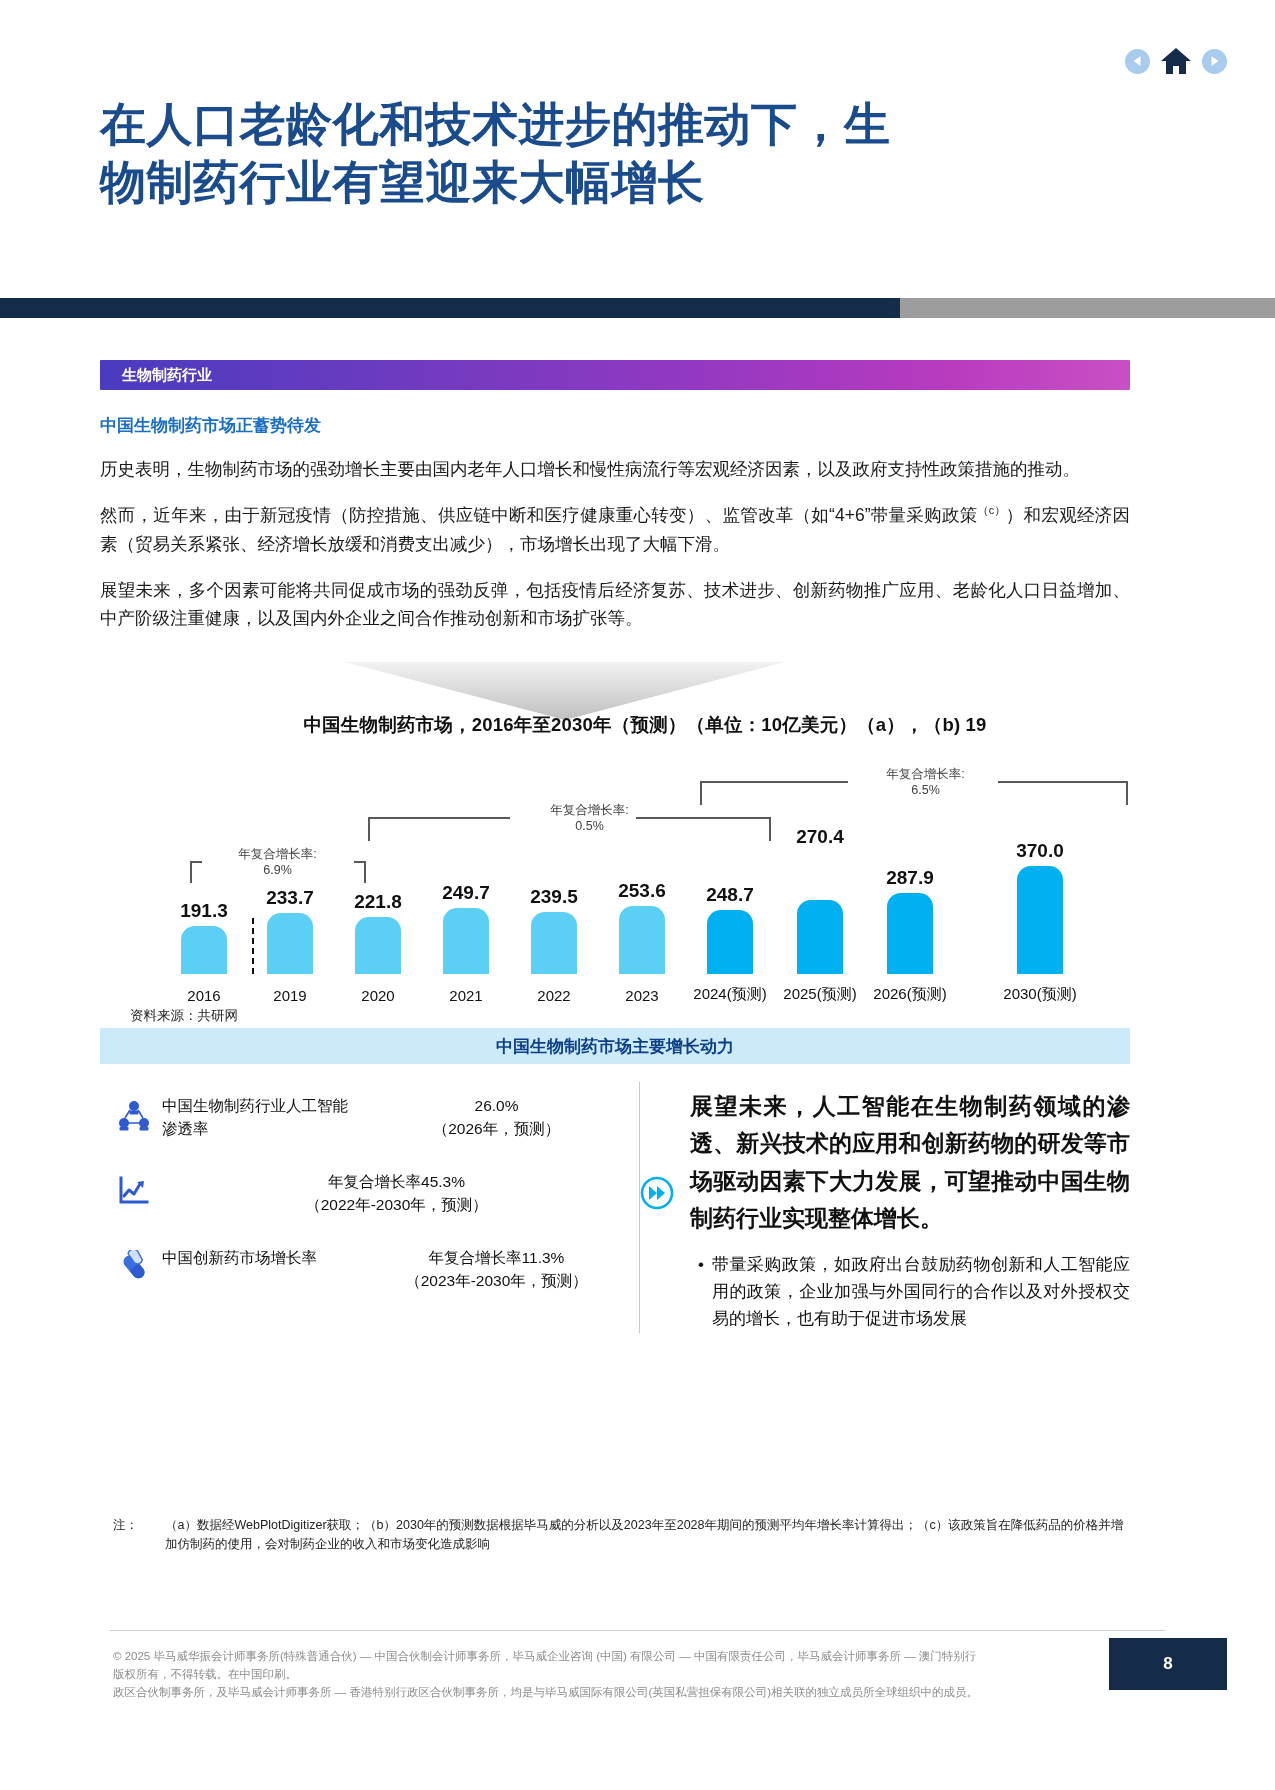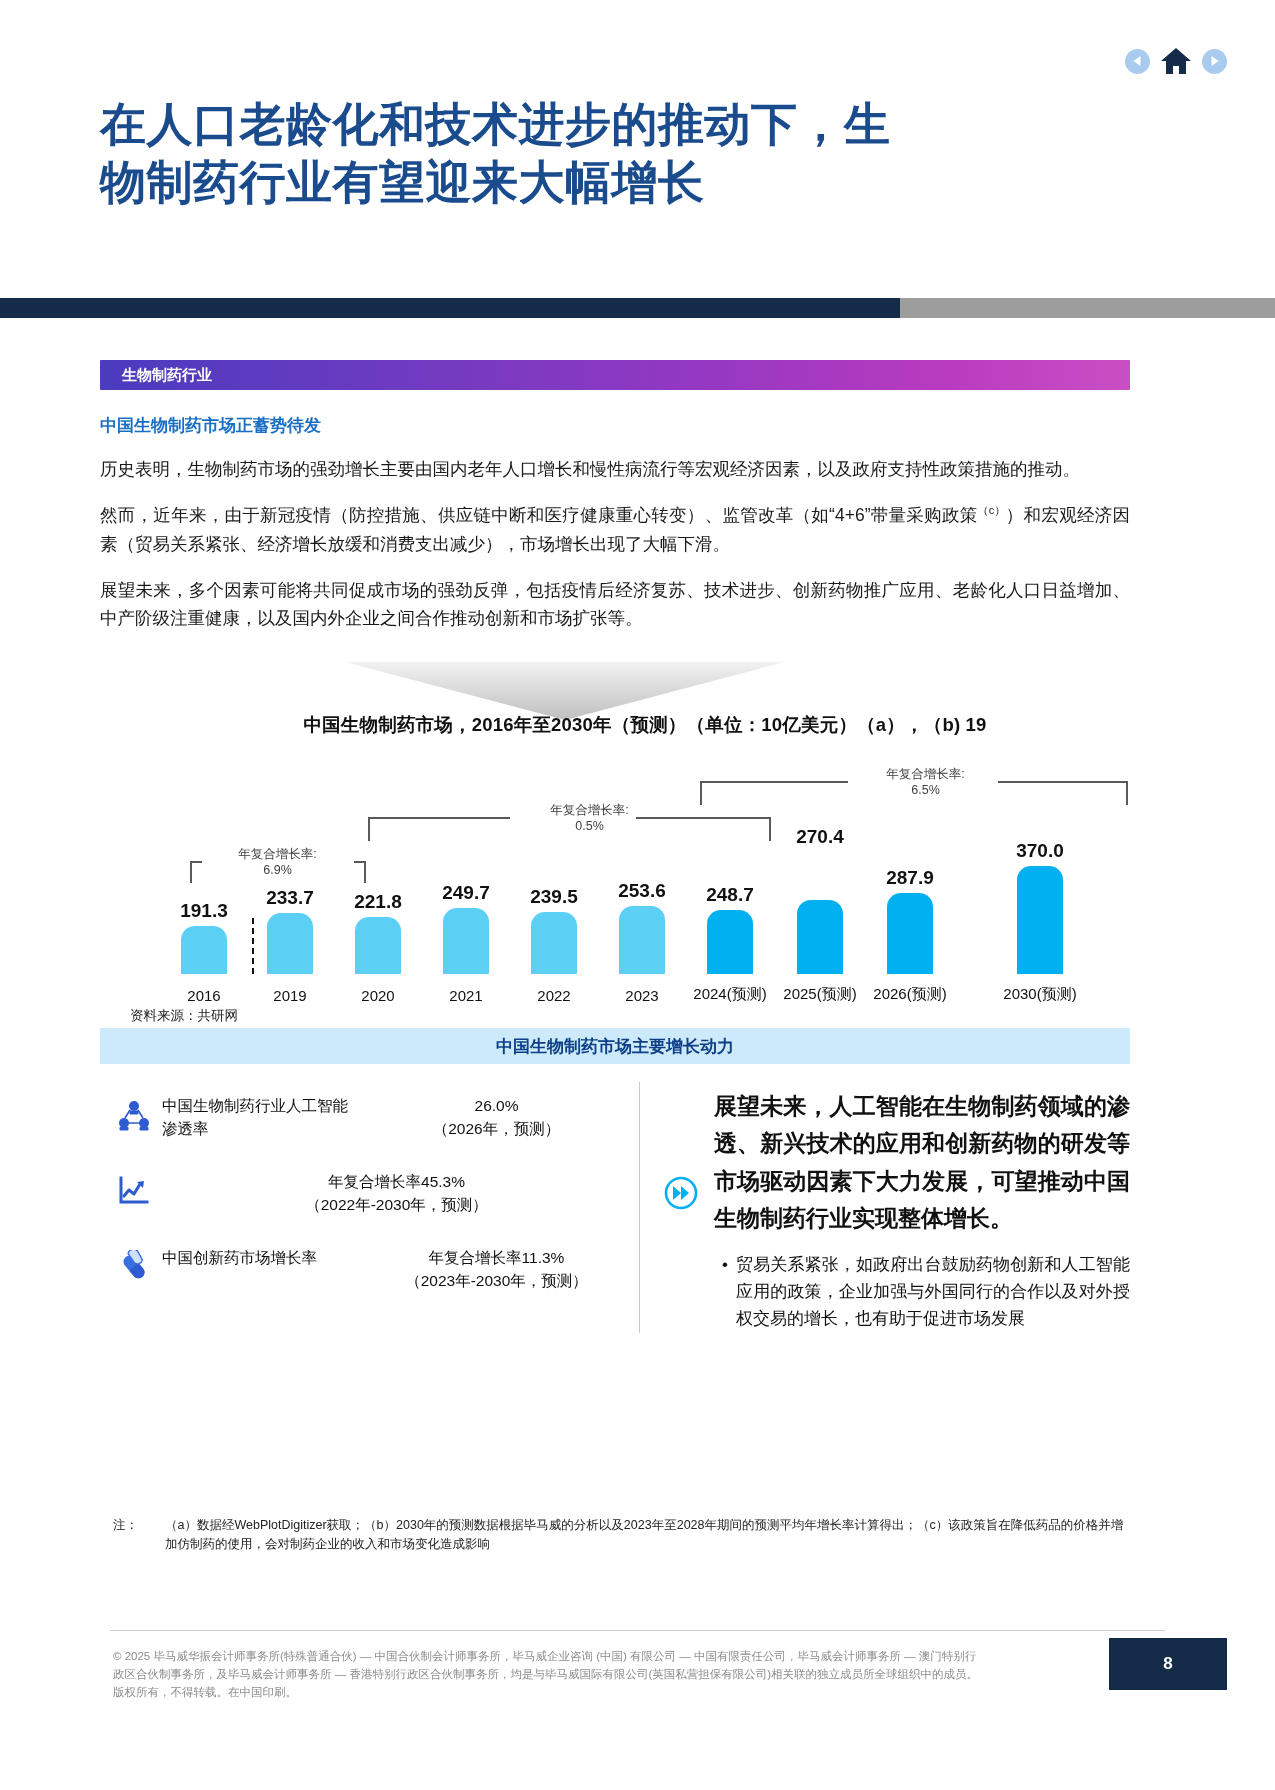--- a/index.html
+++ b/index.html
@@ -105,21 +105,21 @@
   }
   .source { position: absolute; left: 0; top: 252px; font-size: 13.5px; color: #222; }
 
   
   .drivers { position: absolute; left: 100px; top: 1028px; width: 1030px; }
   .drivers-head {
     height: 36px; background: #cdeafb; color: #0c3f86;
     display:flex; align-items:center; justify-content:center;
     font-weight: bold; font-size: 17px;
   }
-  .drivers-body { display: flex; margin-top: 18px; gap: 24px; }
+  .drivers-body { display: flex; margin-top: 18px; }
   .drivers-left { width: 540px; border-right: 1.5px solid #c9c9c9; padding-right: 8px; }
   .drow { display: flex; align-items: flex-start; min-height: 76px; padding: 12px 0 10px 6px; }
   .dicon { width: 56px; flex: 0 0 56px; display:flex; align-items:center; justify-content:center; padding-top:4px; }
   .dtext { width: 200px; font-size: 15.5px; line-height: 1.5; color: #111; }
   .dval { flex: 1; font-size: 15.5px; line-height: 1.5; color: #111; text-align: center; }
 
   .drivers-right { flex: 1; padding-left: 50px; position: relative; padding-top: 6px; }
   .ff-icon { position: absolute; left: 0px; top: 94px; }
   .rtext-bold { font-weight: bold; font-size: 23px; line-height: 1.62; color: #111; text-align: justify; }
   .bullets { margin-top: 14px; }
@@ -371,36 +371,36 @@
           <svg width="34" height="34" viewBox="0 0 34 34">
             <circle cx="17" cy="17" r="15" fill="none" stroke="#00b0f0" stroke-width="2.6"></circle>
             <polygon points="9,10 17,17 9,24" fill="#00b0f0"></polygon>
             <polygon points="17,10 25,17 17,24" fill="#00b0f0"></polygon>
           </svg>
         </div>
         <div class="rtext-bold">展望未来，人工智能在生物制药领域的渗透、新兴技术的应用和创新药物的研发等市场驱动因素下大力发展，可望推动中国生物制药行业实现整体增长。</div>
         <div class="bullets">
           <div class="bul">
             <div class="dot">•</div>
-            <div class="btxt">贸易关系紧张，如政府出台鼓励药物创新和人工智能应用的政策，企业加强与外国同行的合作以及对外授权交易的增长，也有助于促进市场发展</div>
+            <div class="btxt">带量采购政策，如政府出台鼓励药物创新和人工智能应用的政策，企业加强与外国同行的合作以及对外授权交易的增长，也有助于促进市场发展</div>
           </div>
         </div>
       </div>
 
     </div>
   </div>
 
   <div class="notes">
     <div class="notes-label">注：</div>
     <div class="notes-body">（a）数据经WebPlotDigitizer获取；（b）2030年的预测数据根据毕马威的分析以及2023年至2028年期间的预测平均年增长率计算得出；（c）该政策旨在降低药品的价格并增加仿制药的使用，会对制药企业的收入和市场变化造成影响</div>
   </div>
 
   <div class="footer-line"></div>
   <div class="copyright">
     <div>© 2025 毕马威华振会计师事务所(特殊普通合伙) — 中国合伙制会计师事务所，毕马威企业咨询 (中国) 有限公司 — 中国有限责任公司，毕马威会计师事务所 — 澳门特别行</div>
+    <div>版权所有，不得转载。在中国印刷。</div>
     <div>政区合伙制事务所，及毕马威会计师事务所 — 香港特别行政区合伙制事务所，均是与毕马威国际有限公司(英国私营担保有限公司)相关联的独立成员所全球组织中的成员。</div>
-    <div>版权所有，不得转载。在中国印刷。</div>
   </div>
   <div class="pagebox">
     <span>8</span>
   </div>
 
 </div>
 
 </body></html>

